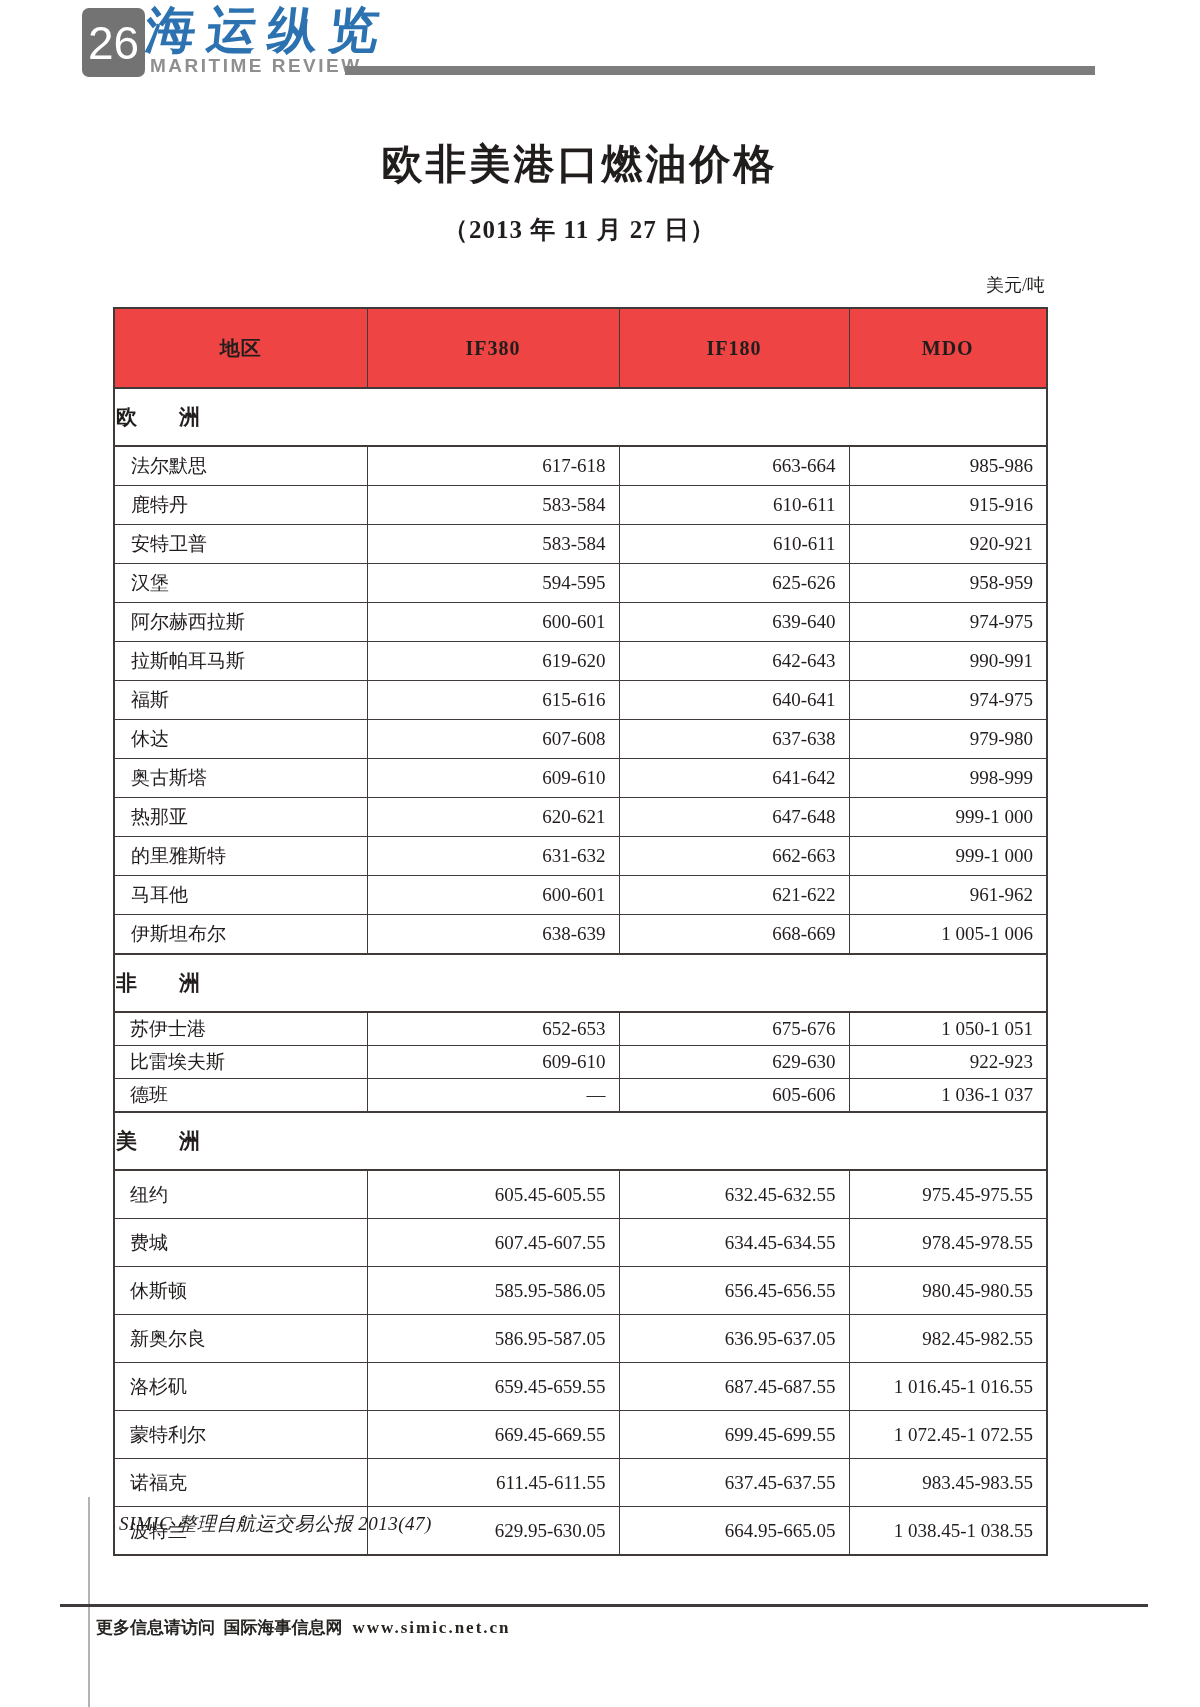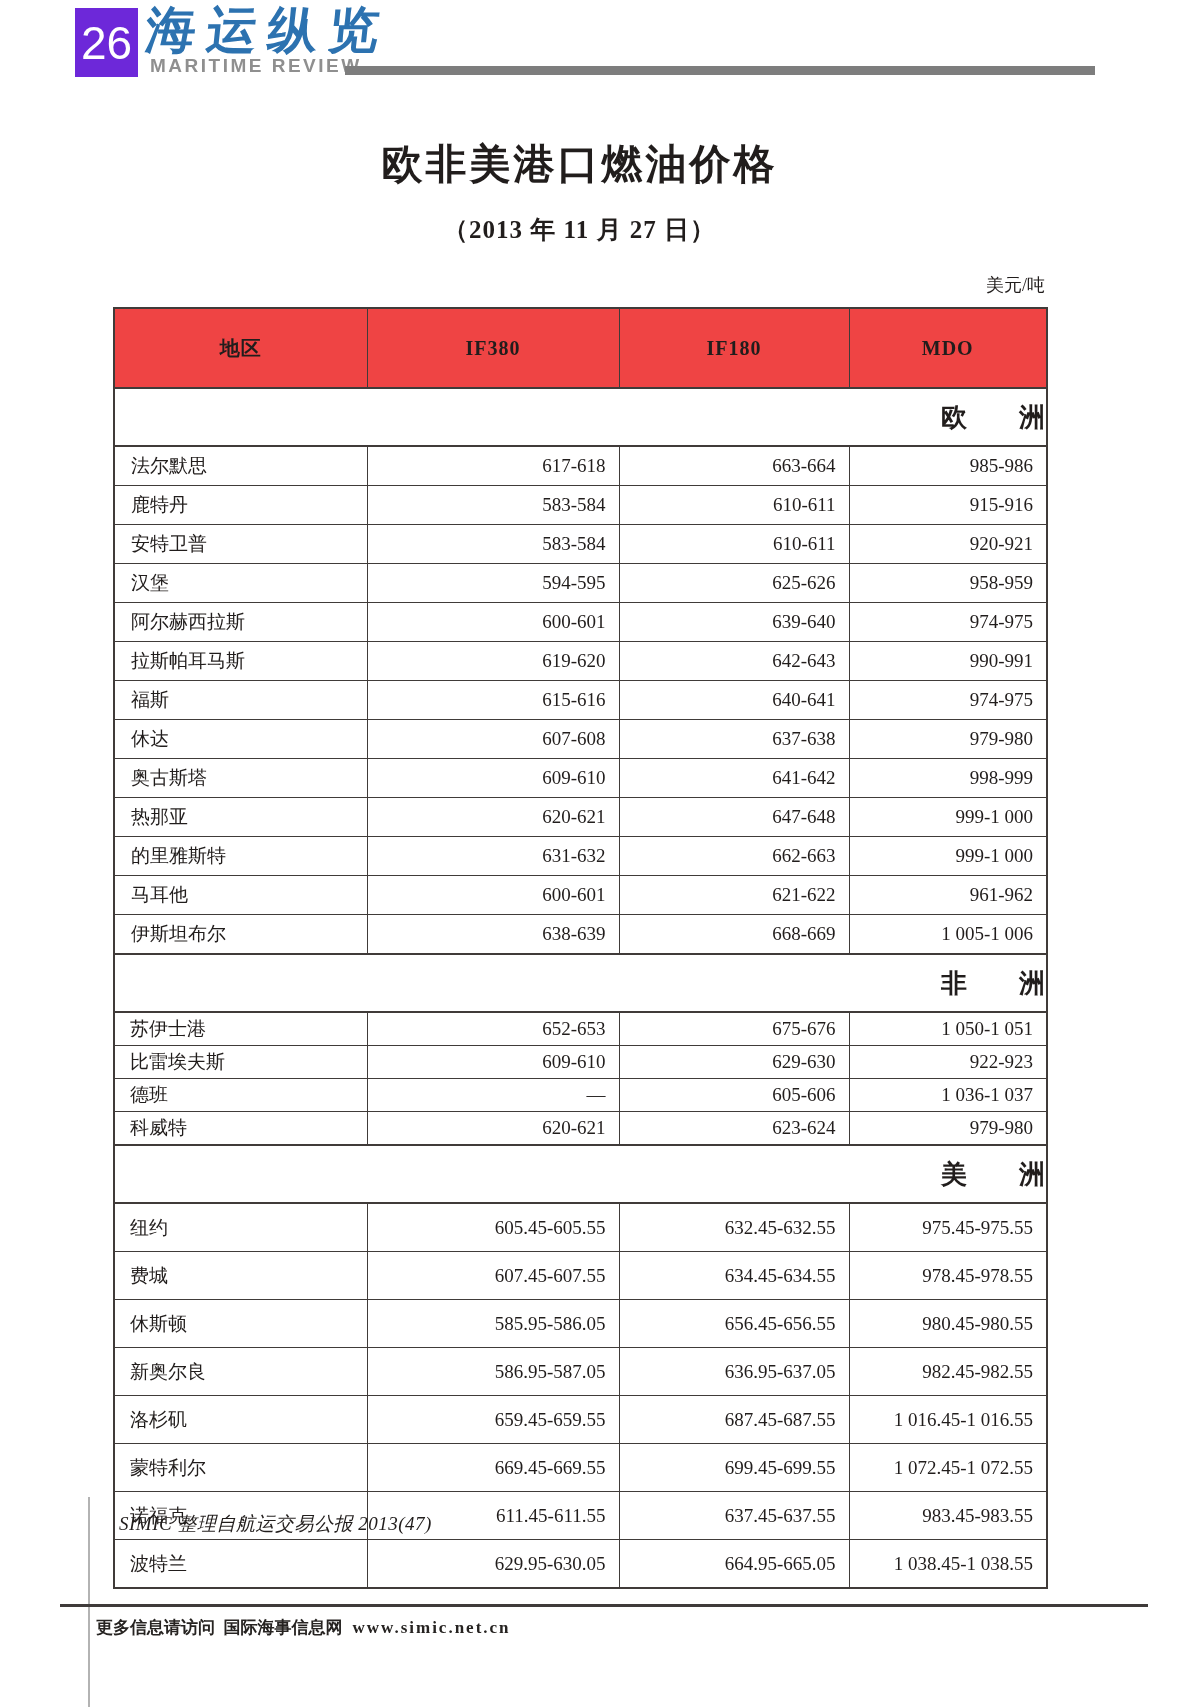--- a/index.html
+++ b/index.html
@@ -4,24 +4,24 @@
 <style>
   html,body { margin:0; padding:0; background:#e8e8e8; }
   .page {
     position:relative; width:1200px; height:1707px; margin:0 auto;
     background:#ffffff; overflow:hidden;
     font-family:"Liberation Serif","DejaVu Serif",serif; color:#211d1c;
   }
 
   
   .page-num-box {
-    position:absolute; left:75px; top:8px; width:63px; height:69px;
-    background:#6d28d9; color:#ffffff;
+    position:absolute; left:82px; top:8px; width:63px; height:69px;
+    background:#737373; color:#ffffff;
     display:flex; align-items:center; justify-content:center;
-    font-family:"Liberation Sans","DejaVu Sans",sans-serif; font-size:46px; font-weight:500;
+    font-family:"Liberation Sans","DejaVu Sans",sans-serif; font-size:46px; font-weight:500;border-radius:7px;
   }
   .brand-cn {
     position:absolute; left:146px; top:0px; color:#2c72b0;
     font-size:50px; font-weight:bold; letter-spacing:11px;
     transform:skewX(-6deg); line-height:60px;
   }
   .brand-en {
     position:absolute; left:150px; top:56px; color:#8f8f8f;
     font-family:"Liberation Sans","DejaVu Sans",sans-serif;
     font-size:19px; font-weight:bold; letter-spacing:2.5px; line-height:20px;
@@ -47,21 +47,21 @@
   table.fuel-table {
     border-collapse:collapse; table-layout:fixed; width:933px;
     border:2.5px solid #403b39;
   }
   .fuel-table th, .fuel-table td { border:1.6px solid #403b39; }
   .fuel-table thead th {
     background:#ef4444; height:76px; font-size:20px; font-weight:bold;
     text-align:center; letter-spacing:1px; border-bottom:2.6px solid #403b39;
   }
   .section-row td {
-    height:54px; text-align:right; font-weight:bold; font-size:26px;
+    height:54px; text-align:left; font-weight:bold; font-size:21px;
     white-space:pre; border-top:2.2px solid #403b39; border-bottom:2.2px solid #403b39;
   }
   .data-row td { font-size:19px; }
   .region-cell { text-align:left; padding-left:15px; }
   .num-cell { text-align:right; padding-right:13px; }
   tr.sec-0.data-row td { height:36px;padding-left:16px; }
   tr.sec-1.data-row td { height:30px;padding-left:15px; }
   tr.sec-2.data-row td { height:45px; }
 
   .source-note {
@@ -224,26 +224,20 @@
     <td class="num-cell">922-923</td>
   </tr>
 
   <tr class="data-row sec-1">
     <td class="region-cell">德班</td>
     <td class="num-cell">—</td>
     <td class="num-cell">605-606</td>
     <td class="num-cell">1 036-1 037</td>
   </tr>
 
-  <tr class="data-row sec-1">
-    <td class="region-cell">科威特</td>
-    <td class="num-cell">620-621</td>
-    <td class="num-cell">623-624</td>
-    <td class="num-cell">979-980</td>
-  </tr>
 
   <tr class="section-row sec-2">
     <td colspan="4" class="section-title">美　　洲</td>
   </tr>
 
   <tr class="data-row sec-2">
     <td class="region-cell">纽约</td>
     <td class="num-cell">605.45-605.55</td>
     <td class="num-cell">632.45-632.55</td>
     <td class="num-cell">975.45-975.55</td>

